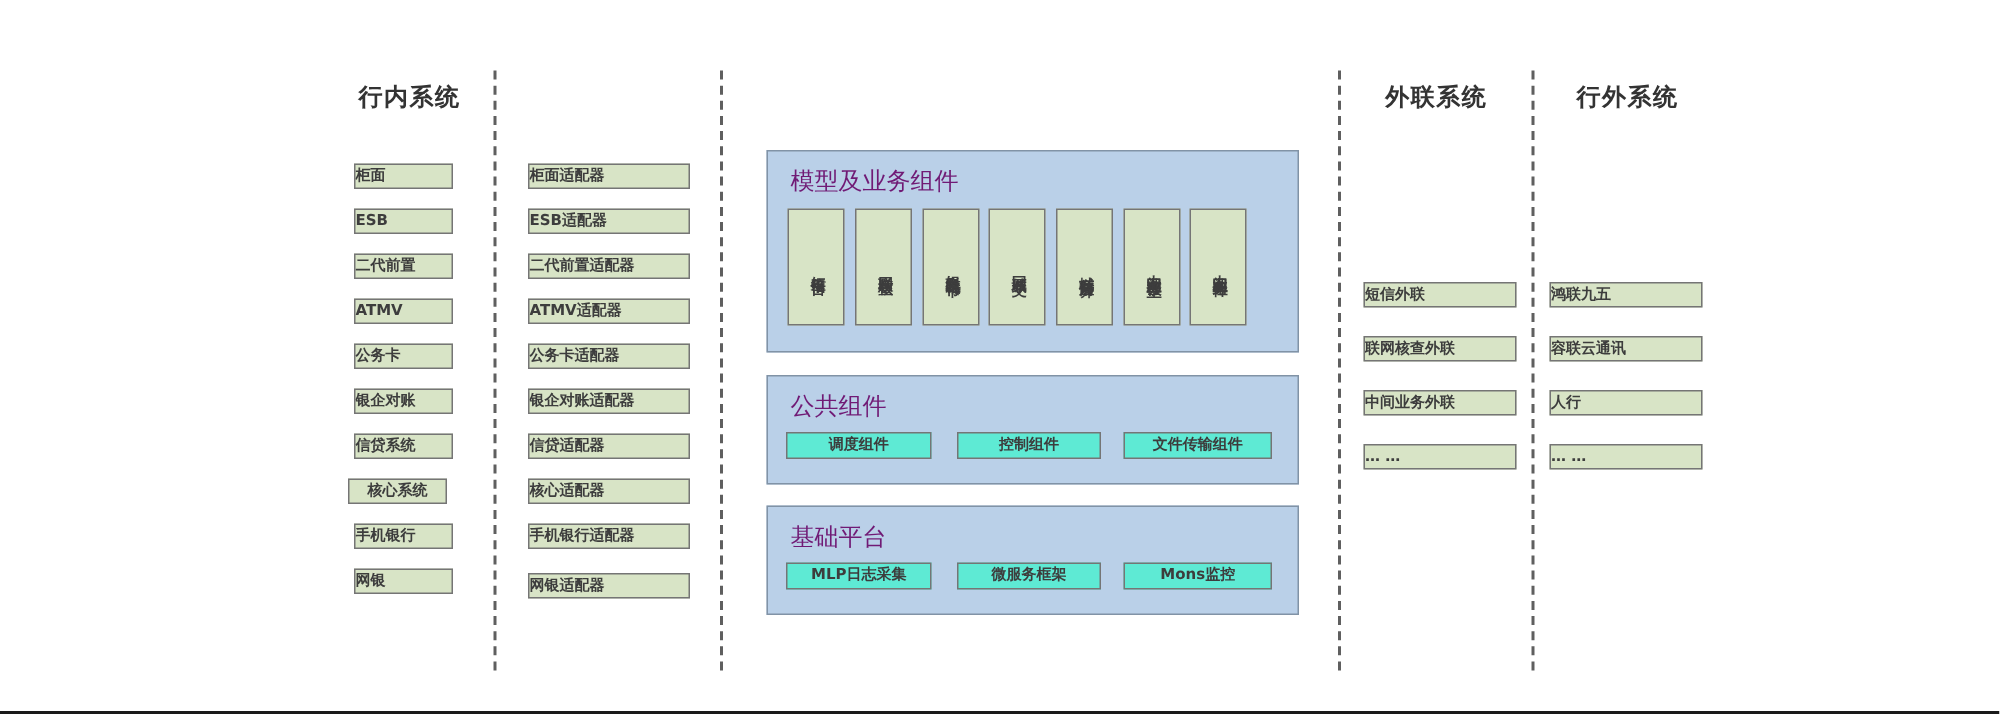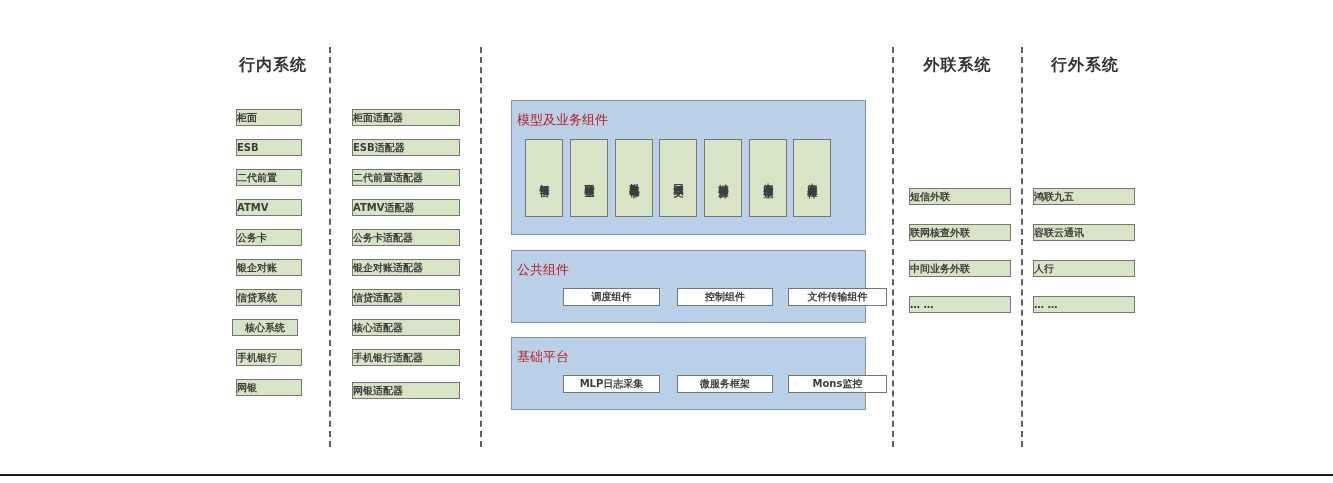--- a/index.html
+++ b/index.html
@@ -22,39 +22,38 @@
     background:#d8e4c6; border:1px solid #757575;
     text-align:left; font-size:10px; font-weight:700; color:#3d3d3d;
     white-space:nowrap; overflow:hidden;
   }
 
   .bluesec {
     position:absolute; left:511px; width:355px;
     background:#bad0e8; border:1px solid #8193a6;
   }
   .bluesec .sec-title {
-    position:absolute; left:5px; top:10px;
-    font-size:13px; color:#b91c1c; white-space:nowrap;
+    position:absolute; left:15px; top:10px;
+    font-size:16px; color:#701a75; white-space:nowrap;
   }
 
   .vbox {
     position:absolute; width:38px; height:78px; top:38px;
     background:#d8e4c6; border:1px solid #757575;
     display:flex; align-items:center; justify-content:center;
     writing-mode:vertical-rl; text-orientation:upright;
     font-size:10px; font-weight:700; color:#3d3d3d;
     letter-spacing:1px;
   }
 
   .hbox {
     position:absolute; top:37px; height:18px; line-height:16px;
-    background:#ffffff; border:1px solid #757575;
+    background:#5eead4; border:1px solid #757575;
     text-align:center; font-size:10px; font-weight:700; color:#3d3d3d;
     white-space:nowrap;
-    margin-left:39px;
   }
 
   .bottom-rule {
     position:absolute; left:0; top:474px; width:1333px; height:2px;
     background:#1a1a1a;
   }
 </style>
 </head>
 <body>
 

